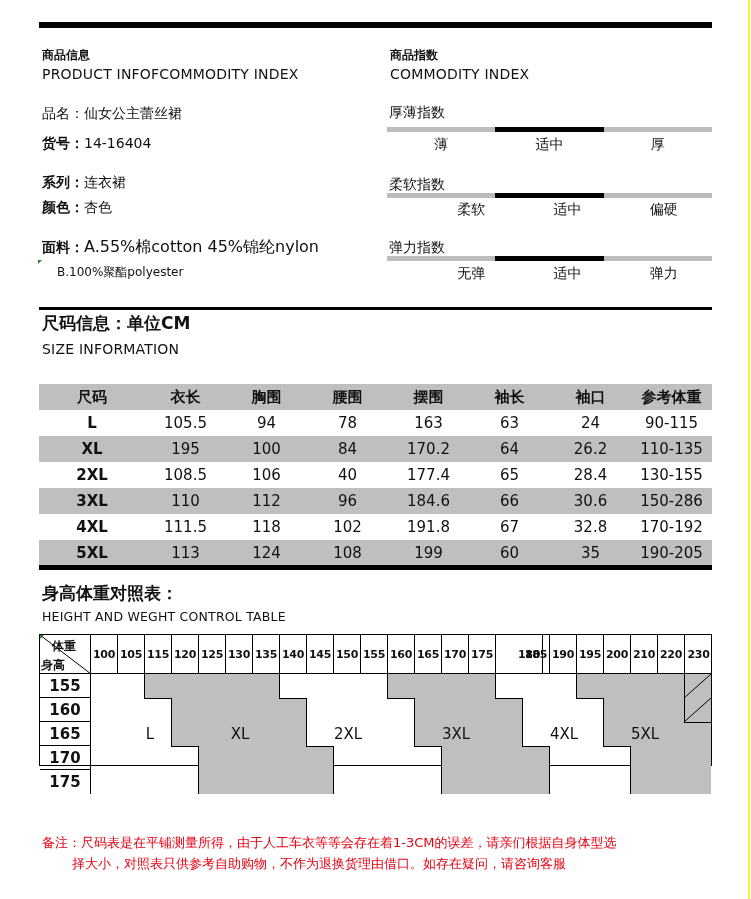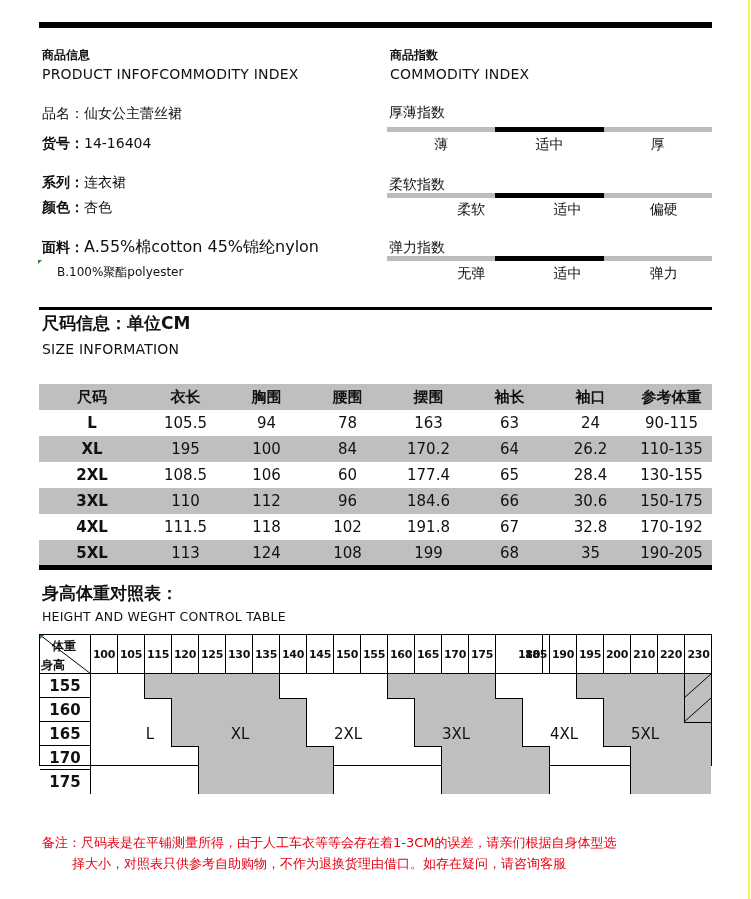--- a/index.html
+++ b/index.html
@@ -157,53 +157,53 @@
     <td>84</td>
     <td>170.2</td>
     <td>64</td>
     <td>26.2</td>
     <td>110-135</td>
   </tr>
   <tr>
     <td class="size">2XL</td>
     <td>108.5</td>
     <td>106</td>
-    <td>60</td>
+    <td>40</td>
     <td>177.4</td>
     <td>65</td>
     <td>28.4</td>
     <td>130-155</td>
   </tr>
   <tr class="gray">
     <td class="size">3XL</td>
     <td>110</td>
     <td>112</td>
     <td>96</td>
     <td>184.6</td>
     <td>66</td>
     <td>30.6</td>
-    <td>150-175</td>
+    <td>150-286</td>
   </tr>
   <tr>
     <td class="size">4XL</td>
     <td>111.5</td>
     <td>118</td>
     <td>102</td>
     <td>191.8</td>
     <td>67</td>
     <td>32.8</td>
     <td>170-192</td>
   </tr>
   <tr class="gray">
     <td class="size">5XL</td>
     <td>113</td>
     <td>124</td>
     <td>108</td>
     <td>199</td>
-    <td>68</td>
+    <td>60</td>
     <td>35</td>
     <td>190-205</td>
   </tr>
 </tbody>
   </table>
 <div class="rule" style="left:39px;top:565px;width:673px;height:5px;"></div>
 
 <div class="abs h-cn" style="left:42px;top:584px;font-size:17px;">身高体重对照表：</div>
 <div class="abs h-en" style="left:42px;top:609px;font-size:12.5px;">HEIGHT AND WEGHT CONTROL TABLE</div>
 

